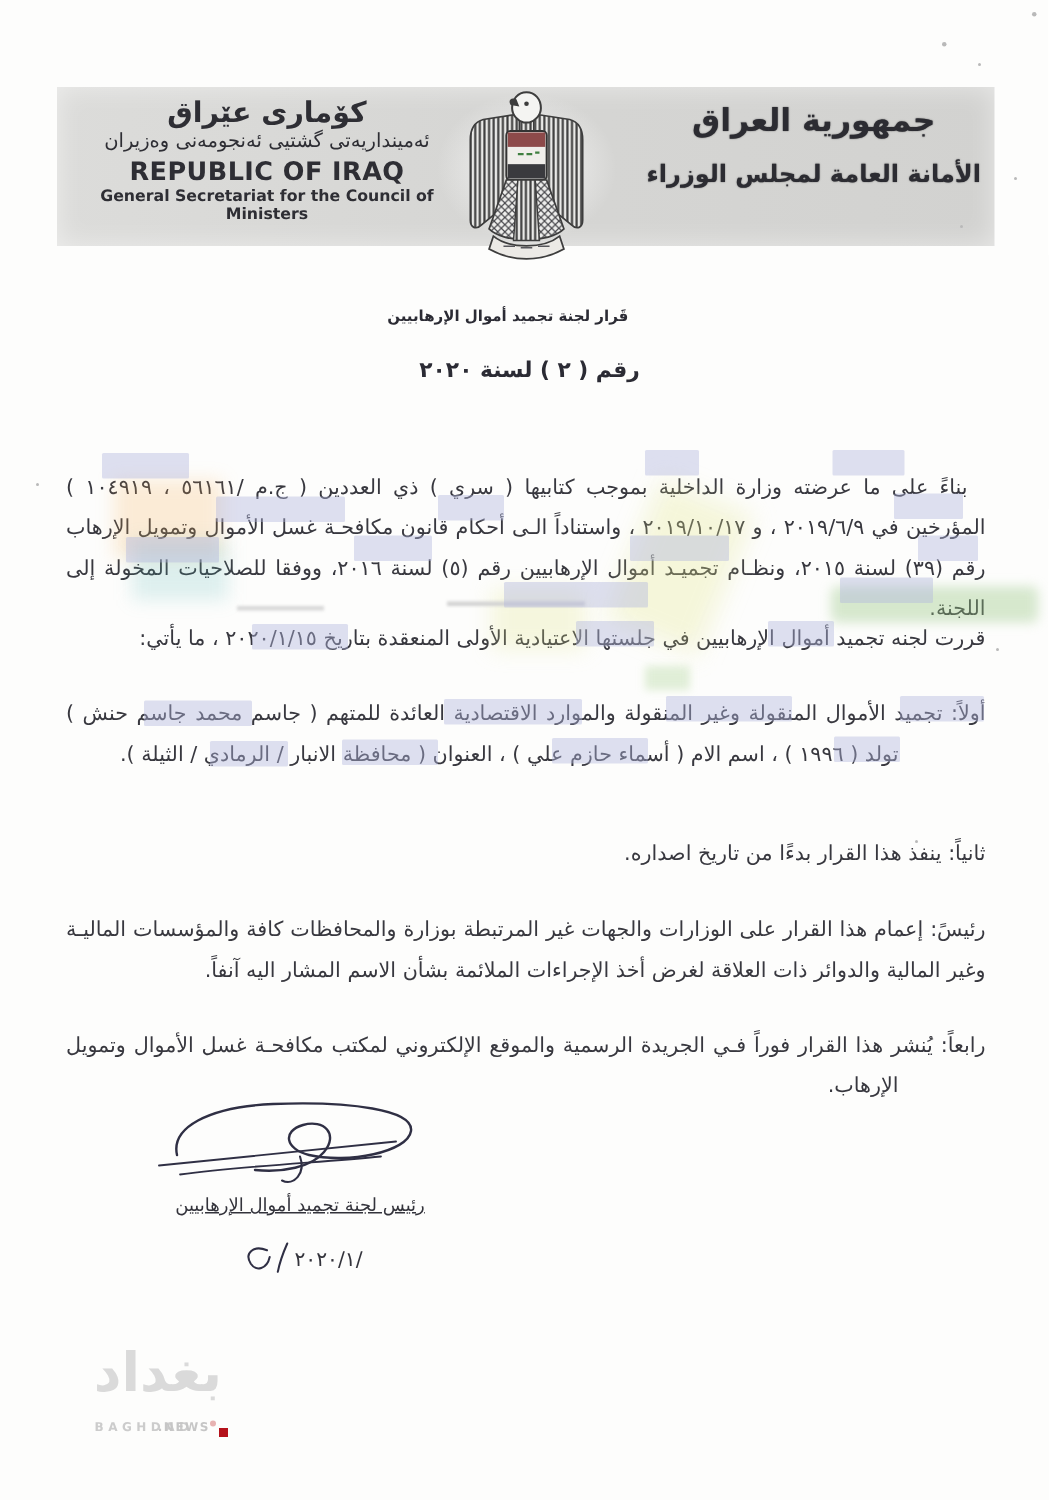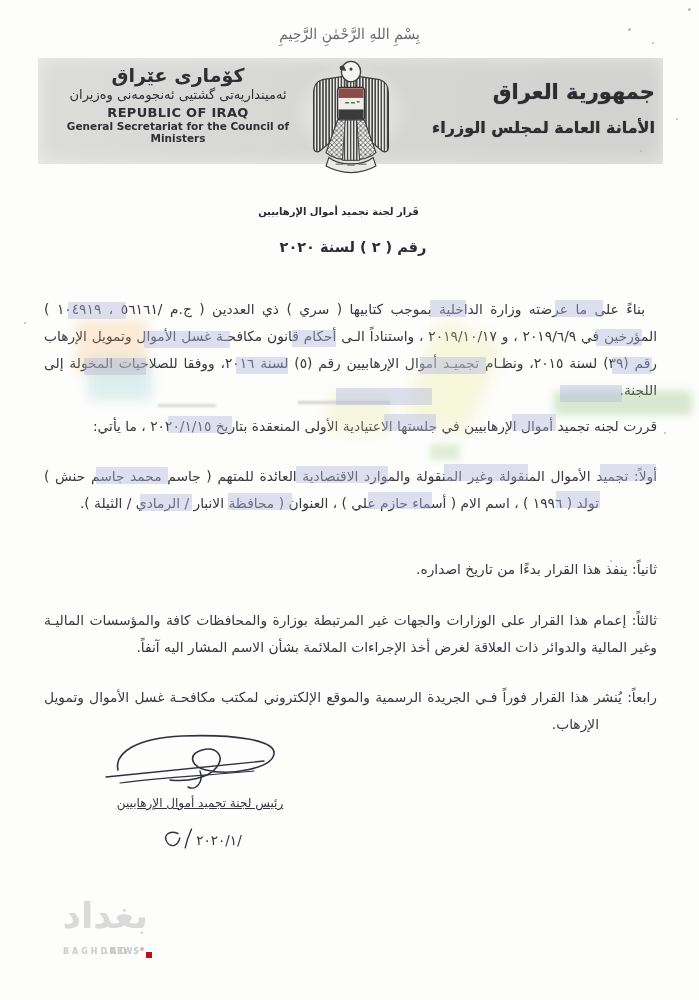--- a/index.html
+++ b/index.html
@@ -15,52 +15,52 @@
     font-size:14px;color:#6a6a72;letter-spacing:1px;
     font-family:"DejaVu Serif","Liberation Serif",serif;
     transform:scaleY(1.05);
   }
   .band{
     position:absolute;left:38px;top:58px;width:625px;height:106px;
     background:linear-gradient(90deg,#dcdcda 0%,#d6d6d4 45%,#d2d2d0 100%);
     box-shadow:inset 0 0 18px rgba(255,255,255,.5);
   }
   .band-right{
-    position:absolute;right:8px;top:22px;width:225px;
+    position:absolute;right:8px;top:10px;width:225px;text-align:center;
     color:#2c2c32;direction:rtl;
   }
   .band-right .ar1{font-size:21px;font-weight:bold;text-shadow:0 0 1px #555;}
   .band-right .ar2{font-size:16px;font-weight:bold;margin-top:14px;text-shadow:0 0 1px #555;}
   .band-left{
     position:absolute;left:14px;top:6px;width:252px;text-align:center;color:#2e2e34;
   }
   .band-left .ku1{font-size:19px;font-weight:bold;direction:rtl;}
   .band-left .ku2{font-size:13px;direction:rtl;margin-top:1px;}
-  .band-left .en1{font-size:13px;font-weight:bold;margin-top:3px;letter-spacing:.3px;}
+  .band-left .en1{font-size:17px;font-weight:bold;margin-top:3px;letter-spacing:.3px;}
   .band-left .en2{font-size:10.5px;font-weight:bold;}
   .emblem{
     position:absolute;left:50%;top:0;transform:translateX(-50%);
   }
   .emblem-halo{
     position:absolute;left:50%;top:4px;transform:translateX(-50%);
     width:120px;height:100px;background:radial-gradient(closest-side,rgba(250,250,250,.9),rgba(250,250,250,0));
   }
   
   .doc-title{
     position:absolute;left:0;right:22px;text-align:center;direction:rtl;
     font-weight:bold;color:#2b2b34;
   }
   .t1{top:206px;font-size:10px;}
   .t2{top:239px;font-size:14.5px;padding-left:29px;}
   
   .para{
     position:absolute;right:42px;left:44px;direction:rtl;
     text-align:justify;font-size:13.8px;line-height:27px;color:#38383f;
   }
-  .p-preamble{top:296px;text-indent:12px;}
+  .p-preamble{top:312px;text-indent:12px;}
   .p-decision{top:413px;}
   .p-item1{top:463px;padding-right:58px;text-indent:-58px;}
   .p-item2{top:556px;}
   .p-item3{top:607px;}
   .p-item4{top:684px;padding-right:58px;text-indent:-58px;}
   
   .sig-scribble{position:absolute;left:104px;top:730px;}
   .sig-title{
     position:absolute;left:86px;top:796px;width:228px;text-align:center;
     direction:rtl;font-size:12px;color:#33333b;text-decoration:underline;
@@ -100,21 +100,20 @@
   .sm-teal{left:88px;top:360px;width:64px;height:40px;background:rgba(80,180,175,.18);filter:blur(6px);}
   .sm-dash1{left:298px;top:401px;width:92px;height:3px;background:#d2d2d2;filter:blur(1px);}
   .sm-dash2{left:158px;top:404px;width:58px;height:3px;background:#d8d8d8;filter:blur(1px);}
   .speck{position:absolute;border-radius:50%;background:#b9b9b9;}
 </style>
 </head>
 <body>
 
 <div class="page">
 
-  <div class="bismillah">بِسْمِ اللهِ الرَّحْمٰنِ الرَّحِيمِ</div>
 
   <div class="band">
     <div class="emblem-halo"></div>
 
     <div class="band-right">
       <div class="ar1">جمهورية العراق</div>
       <div class="ar2">الأمانة العامة لمجلس الوزراء</div>
     </div>
 
     <div class="band-left">
@@ -166,21 +165,21 @@
   <div class="doc-title t1">قَرار لجنة تجميد أموال الإرهابيين</div>
   <div class="doc-title t2">رقم ( ٢ ) لسنة ٢٠٢٠</div>
 
   <div class="para p-preamble">بناءً على ما عرضته وزارة الداخلية بموجب كتابيها ( سري ) ذي العددين ( ج.م /٥٦١٦١ ، ١٠٤٩١٩ ) المؤرخين في ٢٠١٩/٦/٩ ، و ٢٠١٩/١٠/١٧ ، واستناداً الـى أحكام قانون مكافحـة غسل الأموال وتمويل الإرهاب رقم (٣٩) لسنة ٢٠١٥، ونظـام تجميـد أموال الإرهابيين رقم (٥) لسنة ٢٠١٦، ووفقا للصلاحيات المخولة إلى اللجنة.</div>
   <div class="para p-decision">قررت لجنه تجميد أموال الإرهابيين في جلستها الاعتيادية الأولى المنعقدة بتاريخ ٢٠٢٠/١/١٥ ، ما يأتي:</div>
 
   <div class="para p-item1"><span>أولاً:</span> <span>تجميد الأموال المنقولة وغير المنقولة والموارد الاقتصادية العائدة للمتهم ( جاسم محمد جاسم حنش ) تولد ( ١٩٩٦ ) ، اسم الام ( أسماء حازم علي ) ، العنوان ( محافظة الانبار / الرمادي / الثيلة ).</span></div>
 
   <div class="para p-item2"><span>ثانياً:</span> <span>ينفذ هذا القرار بدءًا من تاريخ اصداره.</span></div>
 
-  <div class="para p-item3"><span>ثالثاً:</span> <span>إعمام هذا القرار على الوزارات والجهات غير المرتبطة بوزارة والمحافظات كافة والمؤسسات الماليـة وغير المالية والدوائر ذات العلاقة لغرض أخذ الإجراءات الملائمة بشأن الاسم المشار اليه آنفاً.</span></div>
+  <div class="para p-item3"><span>رئيسً:</span> <span>إعمام هذا القرار على الوزارات والجهات غير المرتبطة بوزارة والمحافظات كافة والمؤسسات الماليـة وغير المالية والدوائر ذات العلاقة لغرض أخذ الإجراءات الملائمة بشأن الاسم المشار اليه آنفاً.</span></div>
 
   <div class="para p-item4"><span>رابعاً:</span> <span>يُنشر هذا القرار فوراً فـي الجريدة الرسمية والموقع الإلكتروني لمكتب مكافحـة غسل الأموال وتمويل الإرهاب.</span></div>
 
   <div class="sig-scribble">
     <svg width="190" height="64" viewBox="0 0 190 64" xmlns="http://www.w3.org/2000/svg" fill="none">
       <path d="M14 40 C10 22 34 8 78 6 C130 4 172 10 170 24 C168 38 128 46 102 40 C86 36 84 24 98 20 C112 16 122 26 112 38 C104 48 84 52 66 50" stroke="#2f2f44" stroke-width="1.6" stroke-linecap="round"></path>
       <path d="M2 47 L160 31" stroke="#2f2f44" stroke-width="1.3" stroke-linecap="round"></path>
       <path d="M16 53 C60 47 110 45 150 41" stroke="#2f2f44" stroke-width="1.2" stroke-linecap="round"></path>
       <path d="M96 41 C100 52 92 61 84 57" stroke="#2f2f44" stroke-width="1.4" stroke-linecap="round"></path>
     </svg>

